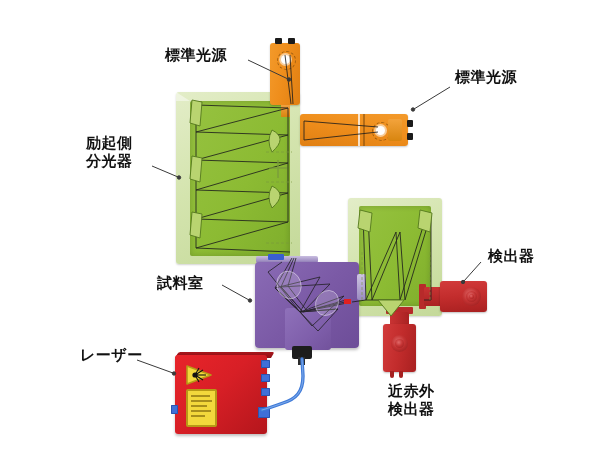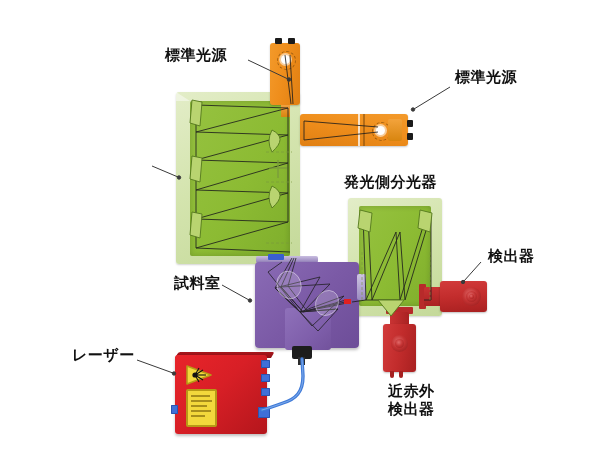--- a/index.html
+++ b/index.html
@@ -225,19 +225,19 @@
         <circle cx="463" cy="282" r="1.7"></circle>
       <line x1="222" y1="285" x2="249" y2="300"></line>
         <circle cx="250" cy="300.5" r="1.7"></circle>
       <line x1="137" y1="360" x2="173" y2="373"></line>
         <circle cx="174" cy="373.5" r="1.7"></circle>
     </g>
   </svg>
 
   <div class="lbl" style="left:165px;top:46px;">標準光源</div>
   <div class="lbl" style="left:455px;top:68px;">標準光源</div>
-  <div class="lbl" style="left:344px;top:173px;">発光側分光器</div>
+  <div class="lbl two" style="left:86px;top:134px;"><span>励起側</span><br><span>分光器</span></div>
   <div class="lbl two" style="left:488px;top:229px;"><br><span>検出器</span></div>
-  <div class="lbl" style="left:174px;top:274px;">試料室</div>
-  <div class="lbl" style="left:72px;top:346px;">レーザー</div>
+  <div class="lbl" style="left:157px;top:274px;">試料室</div>
+  <div class="lbl" style="left:80px;top:346px;">レーザー</div>
   <div class="lbl two" style="left:388px;top:382px;text-align:right;"><span>近赤外</span><br><span>検出器</span></div>
 
 </div>
 
 </body></html>

